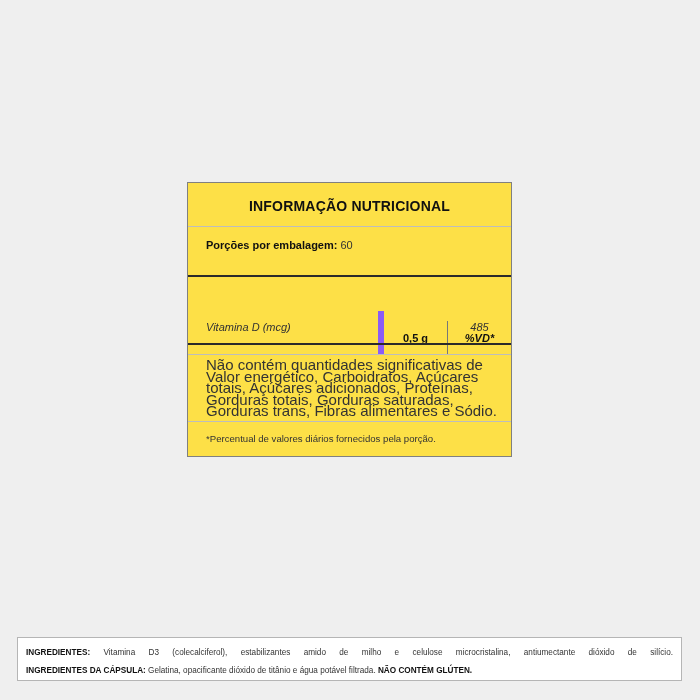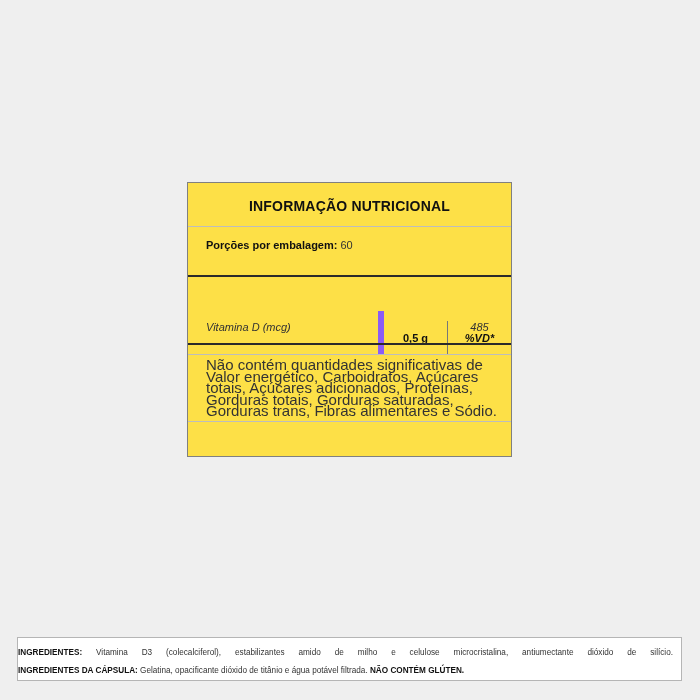--- a/index.html
+++ b/index.html
@@ -60,21 +60,21 @@
     position: absolute; left: 0; top: 239px; width: 100%; height: 34px;
     box-sizing: border-box; padding: 11px 0 0 18px;
     font-size: 9.6px; color: #333;
   }
   .ingredients {
     position: absolute;
     left: 17px; top: 637px; width: 665px; height: 44px;
     background: #ffffff;
     border: 1px solid #b5b5b5;
     box-sizing: border-box;
-    padding: 6px 8px 0 0;
+    padding: 6px 8px 0 8px;
     font-size: 8.2px; color: #333;
   }
   .ing-line { line-height: 18px; white-space: nowrap; }
   .ing-line.just { text-align: justify; text-align-last: justify; white-space: normal; height: 18px; overflow: hidden; }
   .ing-line b { color: #111; }
 </style>
 </head>
 <body>
 
 <div class="panel">
@@ -90,18 +90,19 @@
     <div class="cell c3">%VD*</div>
   </div>
 
   <div class="table-row">
     <div class="cell c1">Vitamina D (mcg)</div>
     <div class="cell c3">485</div>
   </div>
 
   <div class="note">Não contém quantidades significativas de Valor energético, Carboidratos, Açúcares totais, Açúcares adicionados, Proteínas, Gorduras totais, Gorduras saturadas, Gorduras trans, Fibras alimentares e Sódio.</div>
 
+  <div class="footnote">*Percentual de valores diários fornecidos pela porção.</div>
 </div>
 
 <div class="ingredients">
   <div class="ing-line just"><b>INGREDIENTES:</b><span> Vitamina D3 (colecalciferol), estabilizantes amido de milho e celulose microcristalina, antiumectante dióxido de silício.</span></div>
   <div class="ing-line"><b>INGREDIENTES DA CÁPSULA:</b><span> Gelatina, opacificante dióxido de titânio e água potável filtrada. </span><b>NÃO CONTÉM GLÚTEN.</b></div>
 </div>
 
 </body></html>

